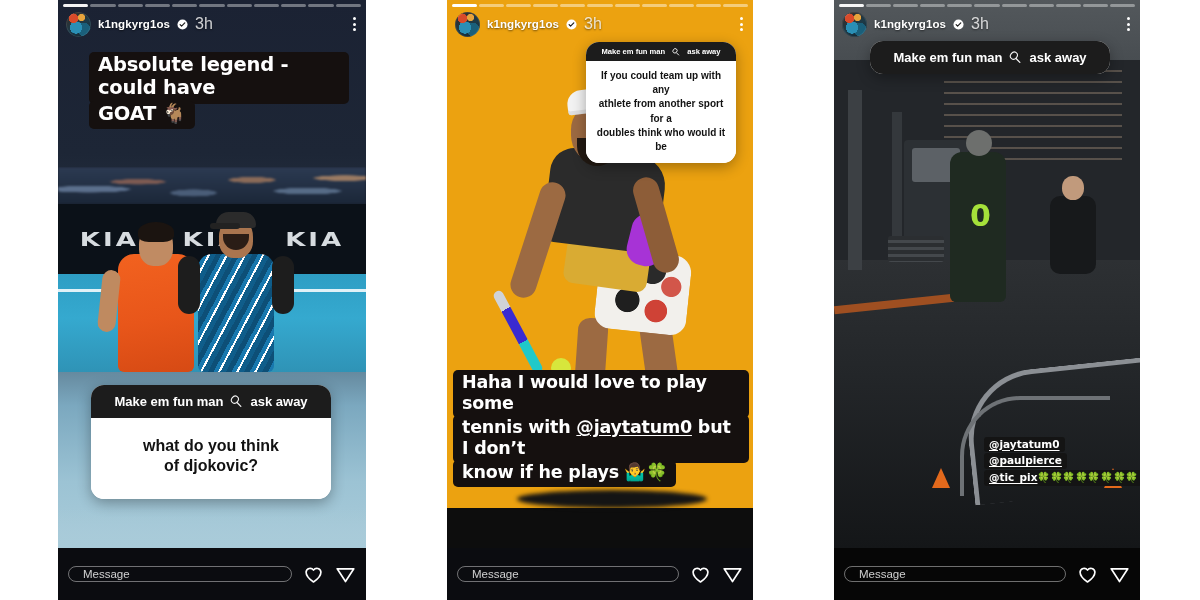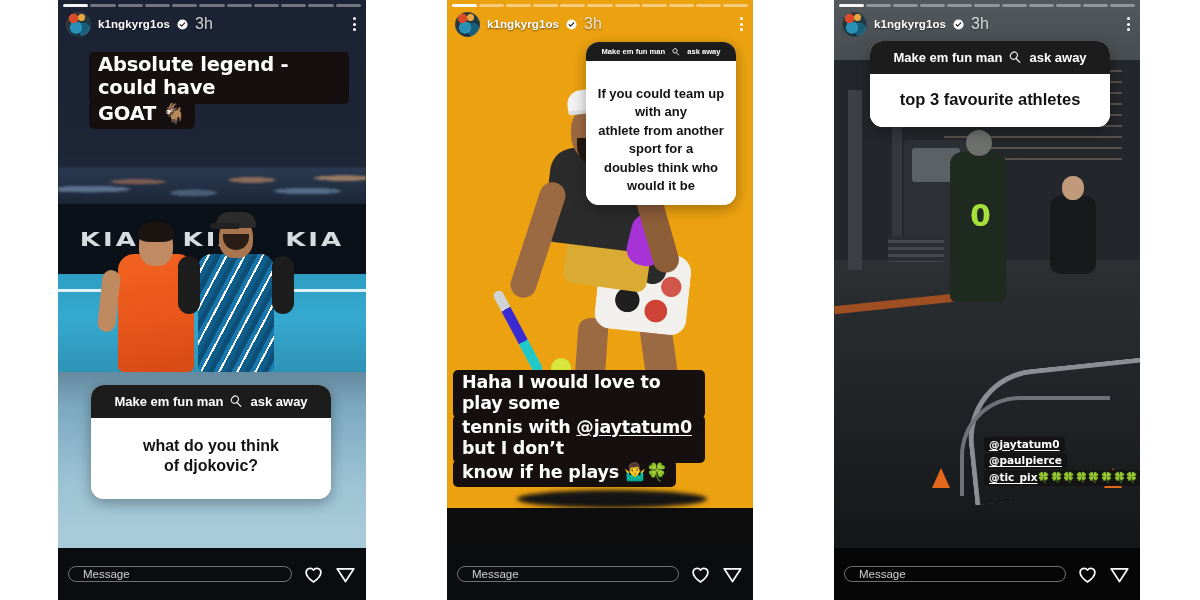--- a/index.html
+++ b/index.html
@@ -64,21 +64,21 @@
   .caption { position: absolute; z-index: 30; }
   .caption .line {
     display: inline-block; background: #15100f; color: #fff;
     font-family: "DejaVu Sans", sans-serif;
     font-weight: 700; letter-spacing: -.2px;
     padding: 2px 8px 4px 9px; border-radius: 5px;
     margin-bottom: -3px;
   }
   #cap-1 { left: 31px; top: 52px; width: 260px; }
   #cap-1 .line { font-size: 19.5px; line-height: 1.17; }
-  #cap-2 { left: 6px; bottom: 64px; width: 252px; }
+  #cap-2 { left: 6px; bottom: 64px; width: 296px; }
   #cap-2 .line { font-size: 17.5px; line-height: 1.2; }
   .mention { text-decoration: underline; text-underline-offset: 2px; }
 
   
   .qsticker {
     position: absolute; z-index: 35;
     border-radius: 13px; overflow: hidden;
     box-shadow: 0 4px 14px rgba(0,0,0,.32);
     background: #fff;
   }
@@ -87,21 +87,21 @@
     display: flex; align-items: center; justify-content: center; gap: 7px;
   }
   .qsticker .qbody {
     background: #fff; color: #121212; text-align: center; font-weight: 700;
   }
   #q-1 { left: 33px; top: 385px; width: 240px; }
   #q-1 .qhead { font-size: 13px; padding: 9px 6px; }
   #q-1 .qbody { font-size: 16px; line-height: 1.28; padding: 18px 8px 22px; }
   #q-2 { left: 139px; top: 42px; width: 150px; }
   #q-2 .qhead { font-size: 7.6px; padding: 5px 4px; }
-  #q-2 .qbody { font-size: 13px; line-height: 1.42; padding: 8px 8px 9px; margin-top: 16px; }
+  #q-2 .qbody { font-size: 10px; line-height: 1.42; padding: 8px 8px 9px; }
   #q-3 { left: 36px; top: 41px; width: 240px; }
   #q-3 .qhead { font-size: 13px; padding: 9px 6px; }
   #q-3 .qbody { font-size: 16.5px; padding: 16px 10px 18px; }
 
   
   #mentions {
     position: absolute; z-index: 30; left: 150px; bottom: 62px;
     display: flex; flex-direction: column; align-items: flex-start; gap: 1px;
   }
   #mentions .mline {
@@ -483,23 +483,20 @@
 
       <div class="qsticker" id="q-3">
         <div class="qhead">
           <span>Make em fun man</span>
           <svg width="13" height="13" viewBox="0 0 24 24">
             <ellipse cx="9" cy="8.5" rx="6" ry="7" transform="rotate(38 9 8.5)" fill="none" stroke="#f0f0f0" stroke-width="2"></ellipse>
             <path d="M13 14l7 7" stroke="#f0f0f0" stroke-width="2.4" stroke-linecap="round"></path>
           </svg>
           <span>ask away</span>
         </div>
-        <div class="qbody">
-          <div>top 3 favourite athletes</div>
-        </div>
       </div>
 
       <div id="mentions">
         <div class="mline">
           <u>@jaytatum0</u>
         </div>
         <div class="mline">
           <u>@paulpierce</u>
         </div>
         <div class="mline">

